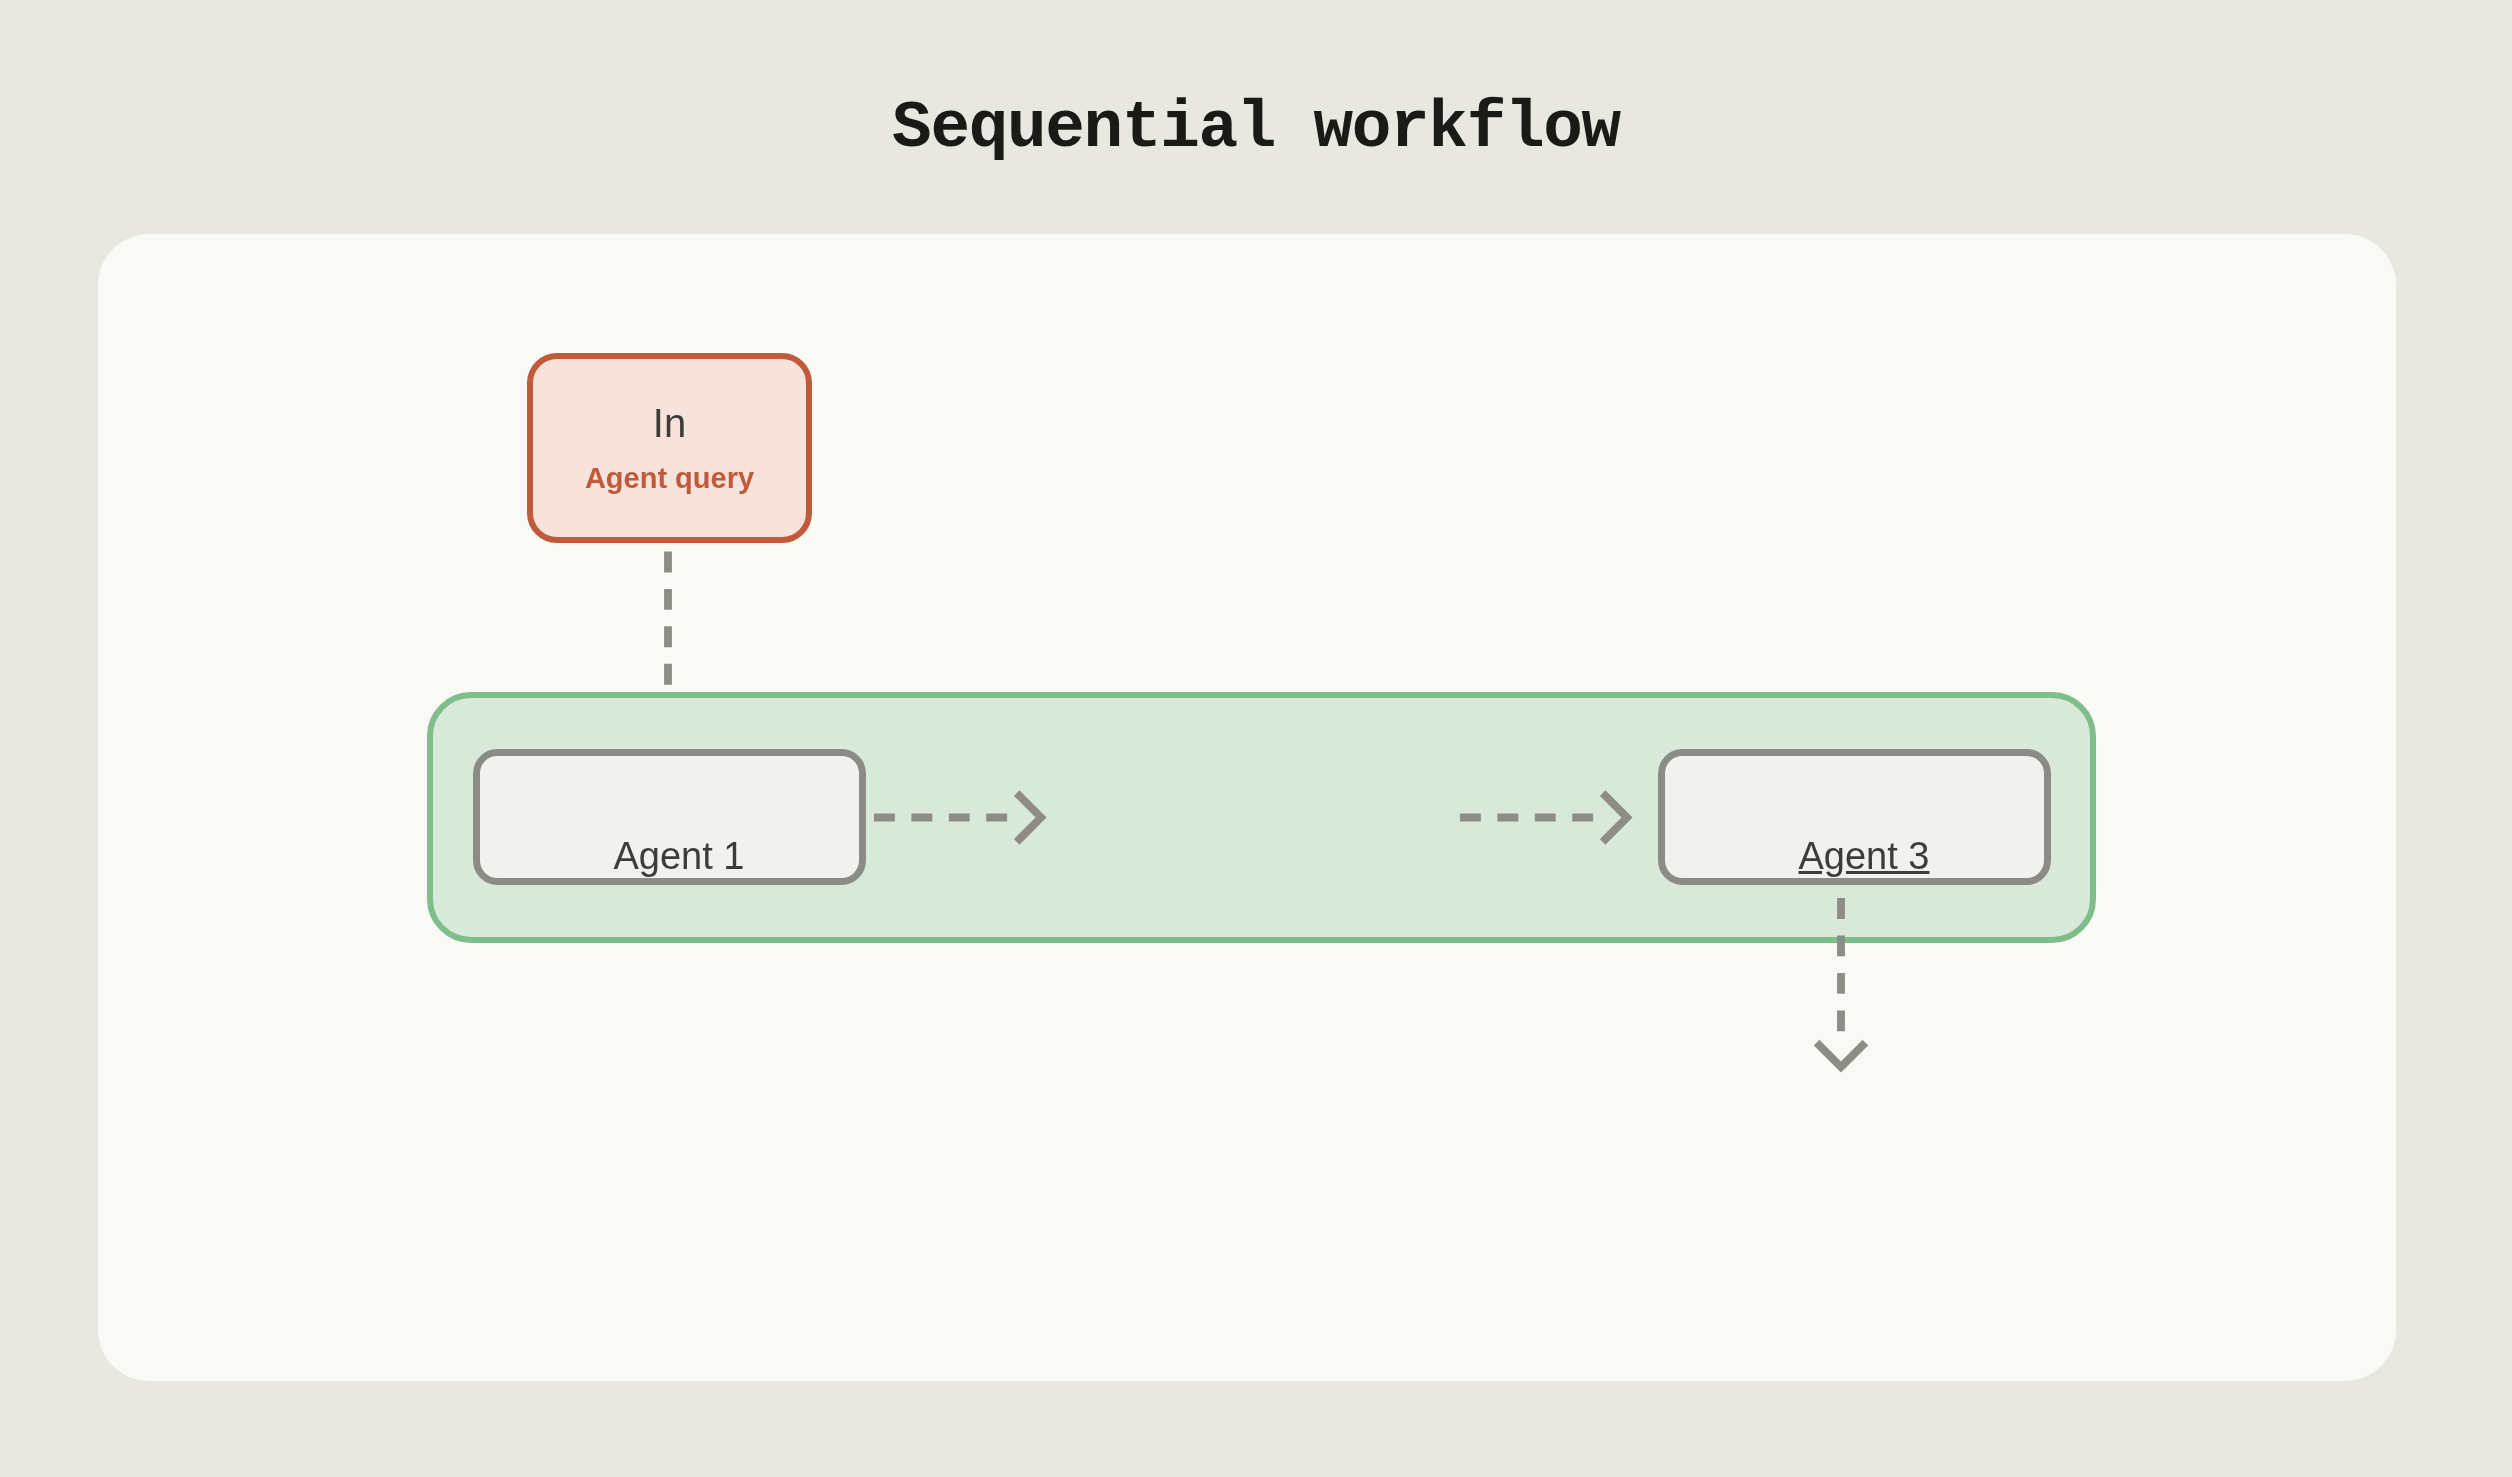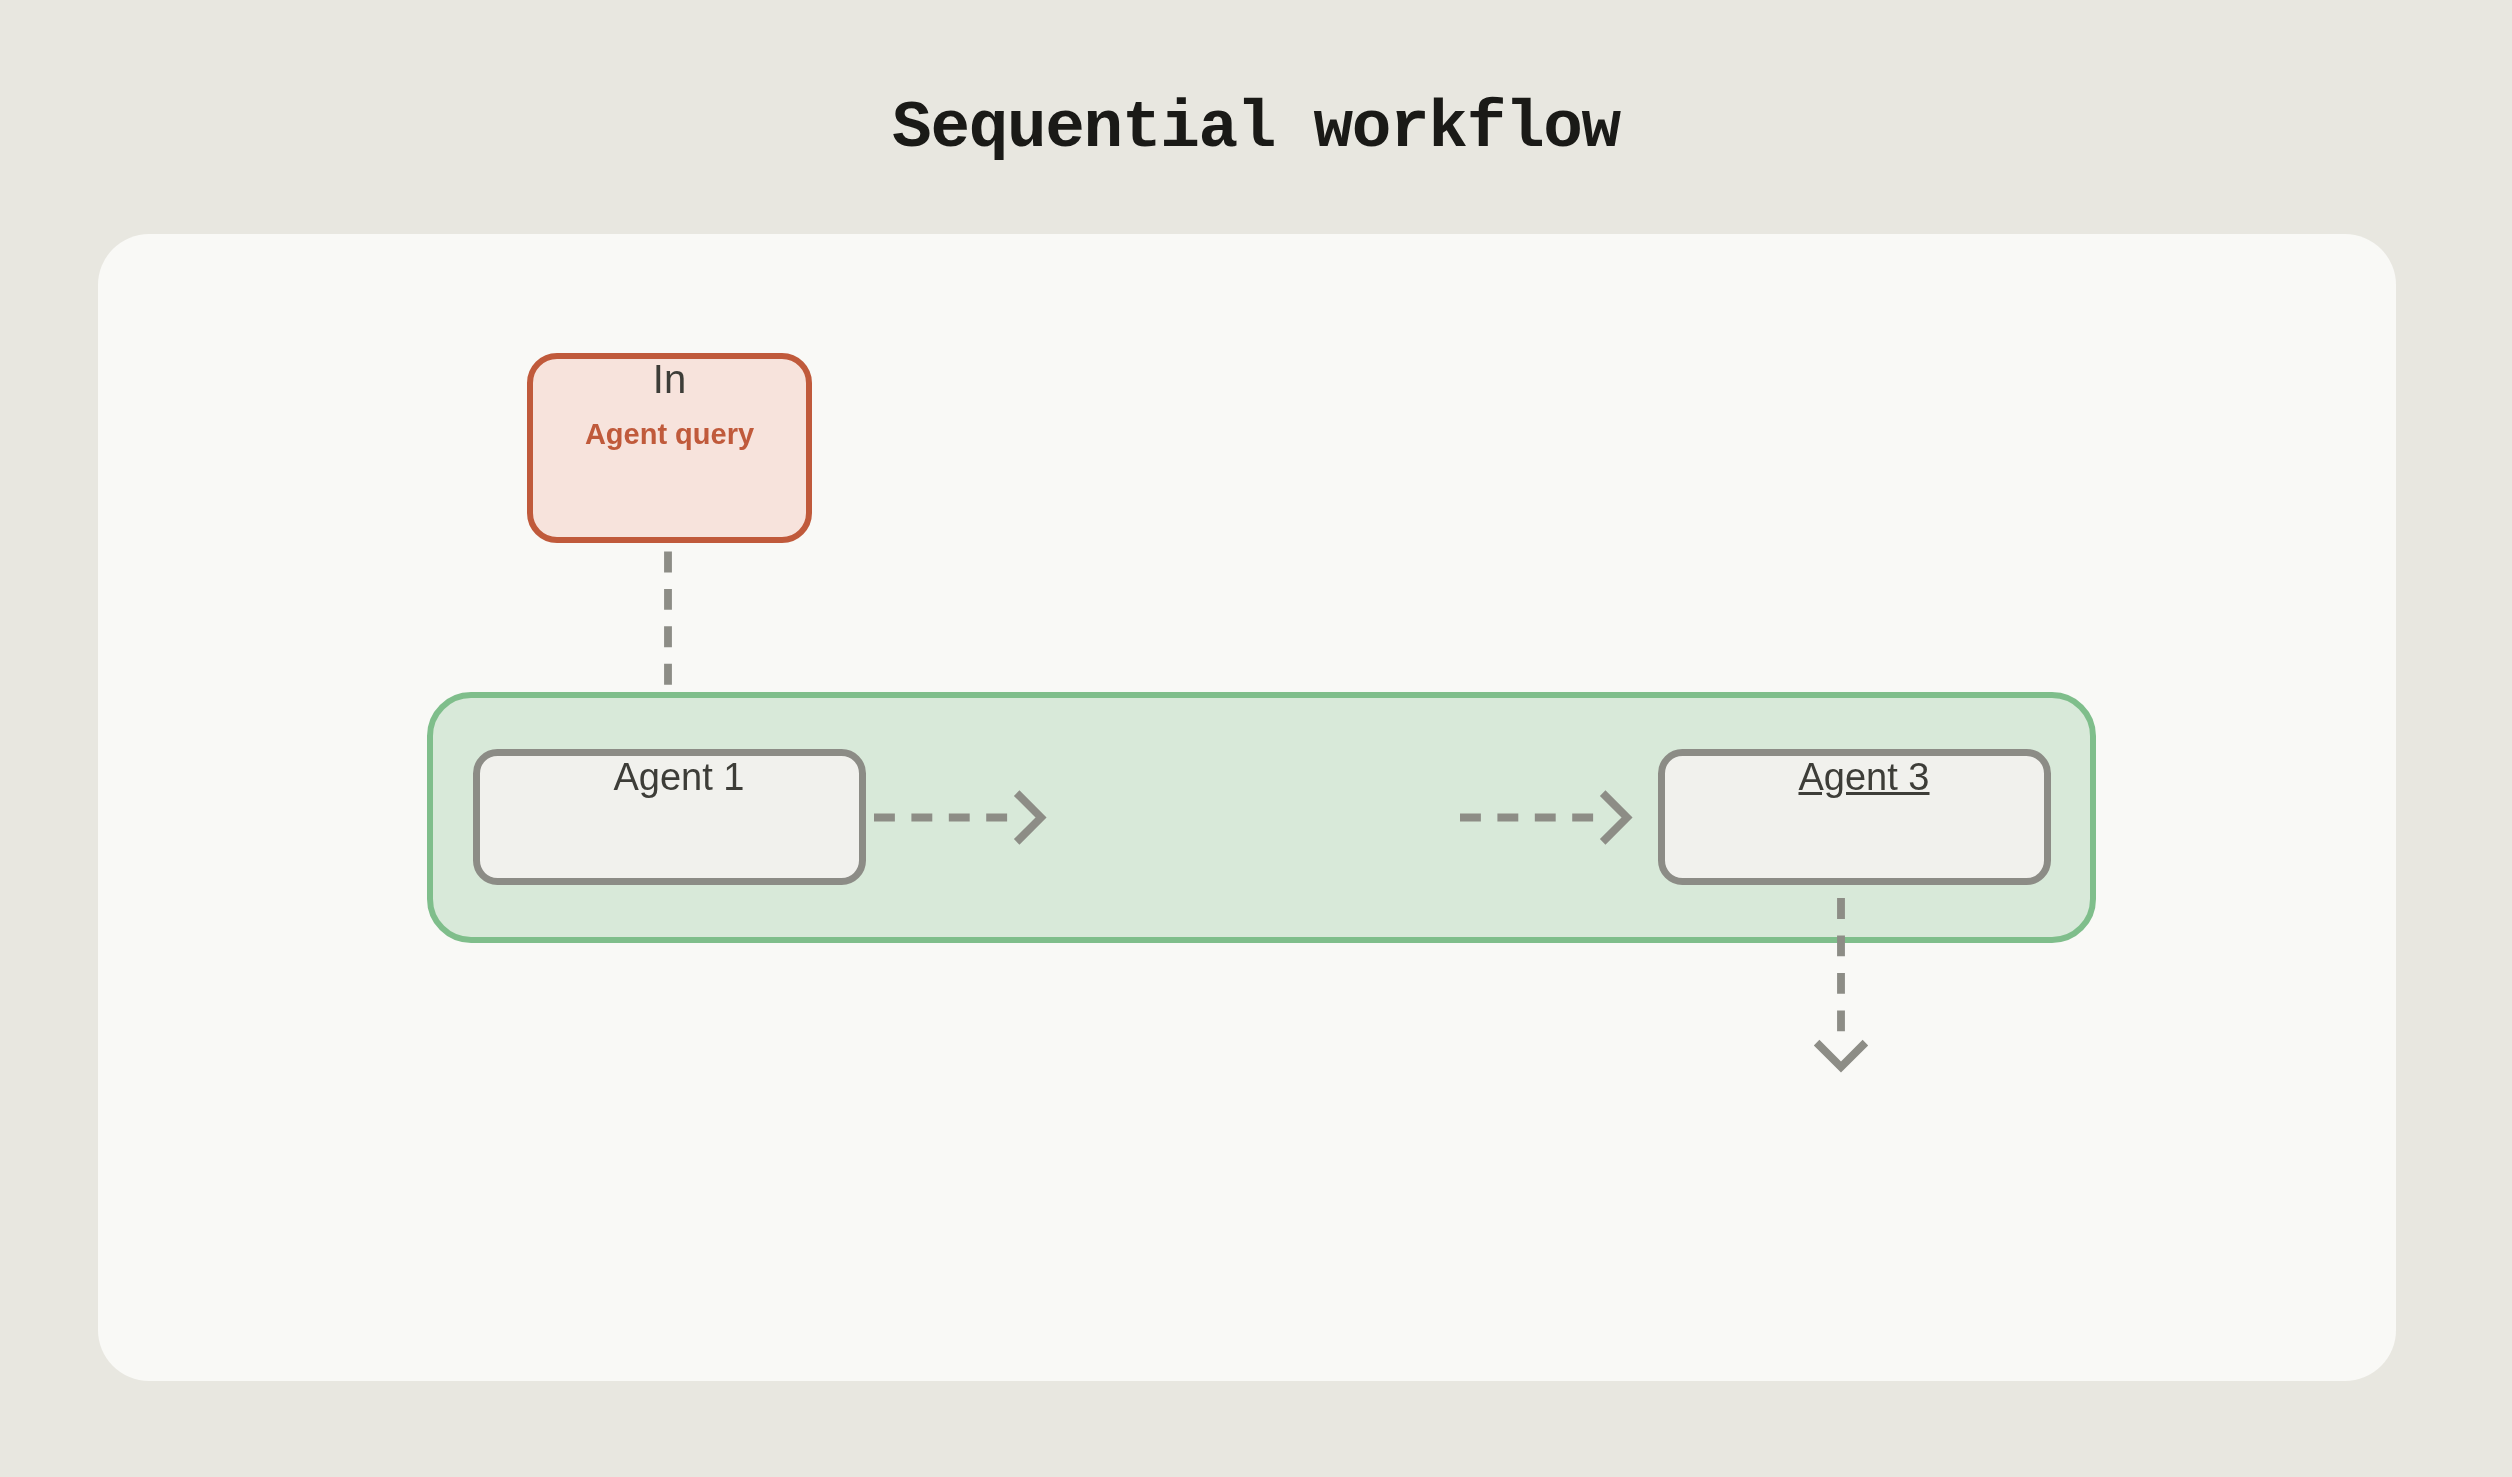--- a/index.html
+++ b/index.html
@@ -43,21 +43,21 @@
     border-radius: 51px;
   }
 
   .io-node {
     position: absolute;
     width: 285px; height: 190px;
     background: var(--terracotta-fill);
     border: 6.1px solid var(--terracotta);
     border-radius: 30px;
     display: flex; flex-direction: column;
-    align-items: center; 
+    align-items: center; justify-content: center;
     gap: 21px;
   }
   .io-node.in  { left: 527px;  top: 353px;  }
   .io-node.out { left: 1698px; top: 1075px; }
   .io-title { font-size: 40px; color: var(--node-text); line-height: 1; }
   .io-sub   { font-size: 29px; font-weight: 700; color: var(--terracotta); line-height: 1; }
 
   .agent-group {
     position: absolute;
     left: 427px; top: 692px;
@@ -67,21 +67,21 @@
     border-radius: 44px;
   }
 
   .agent-box {
     position: absolute;
     top: 749px;
     width: 393px; height: 136px;
     background: var(--agent-fill);
     border: 7px solid var(--gray-border);
     border-radius: 24.4px;
-    display: flex; align-items: flex-start; justify-content: center;
+    display: flex; align-items: flex-end; justify-content: center;
     font-size: 38px;
     color: var(--node-text);
     padding-left: 19px;
   }
   .agent-box.a1 { left: 473px; }
   .agent-box.a2 { left: 1059px; }
   .agent-box.a3 { left: 1658px; text-decoration: underline; }
 
   svg.arrow { position: absolute; overflow: visible; }
   svg.arrow line, svg.arrow polyline {

